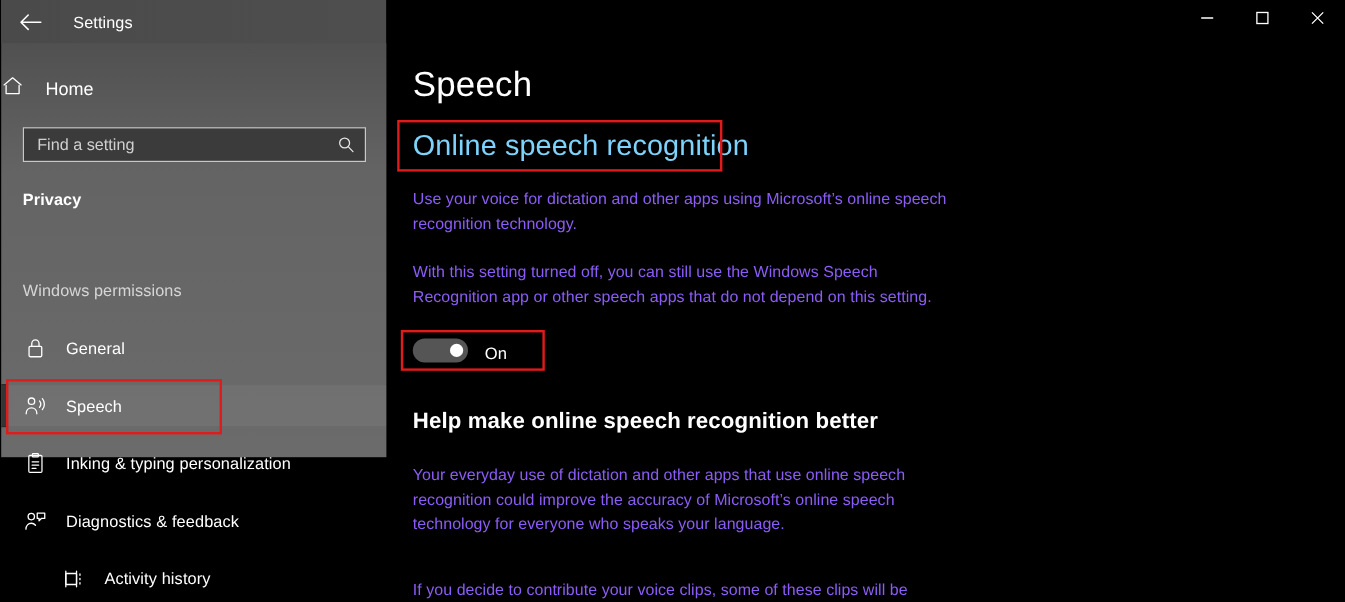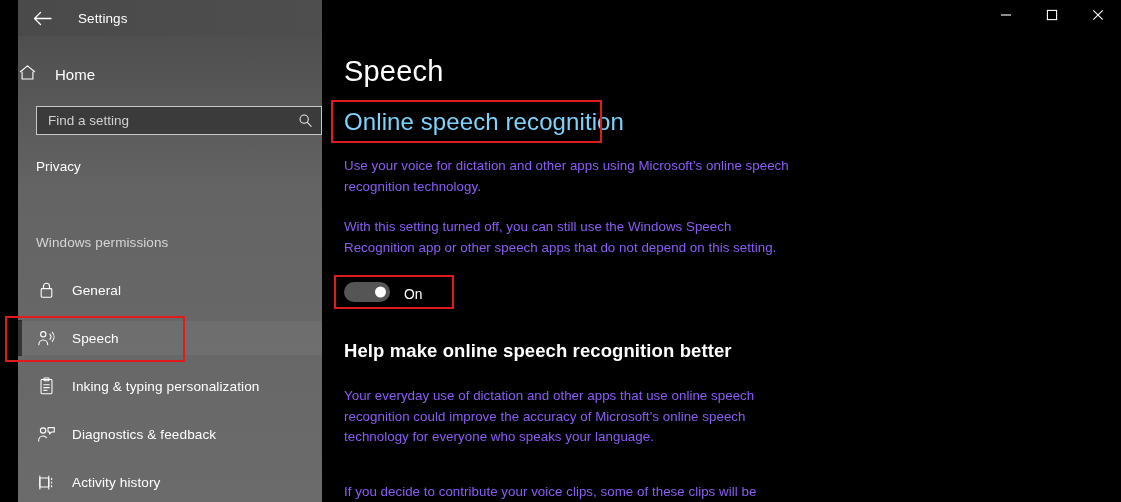--- a/index.html
+++ b/index.html
@@ -6,21 +6,21 @@
   html, body {
     width:1121px; height:502px;
     background:#000; overflow:hidden;
     font-family:"Liberation Sans", sans-serif;
     -webkit-font-smoothing:antialiased;
   }
   #app { position:relative; width:1121px; height:502px; background:#000; }
 
   
   #sidebar {
-    position:absolute; left:18px; top:0; width:322px; height:502px;
+    position:absolute; left:1px; top:0; width:322px; height:381px;
     background:linear-gradient(180deg,#4a4a4a 0%,#646464 38%,#6b6b6b 100%);
   }
   #titlebar-left {
     position:absolute; left:0; top:0; width:322px; height:36px;
     display:flex; align-items:center; gap:0;
     background:linear-gradient(90deg,#4a4a4a 0%,#4e4e4e 100%);
   }
   .back-btn {
     width:48px; height:36px; display:flex; align-items:center;
     justify-content:center; color:#fff;
@@ -41,21 +41,21 @@
     position:absolute; left:18px; top:106px;
     width:286px; height:29px;
     background:#3b3b3b; border:1px solid #c8c8c8;
     display:flex; align-items:center; padding:0 8px 0 11px;gap:36px;
   }
   .search-wrap .ph { flex:1; font-size:13.5px; color:#d0d0d0; }
   .search-wrap .mag { color:#e6e6e6; display:flex; align-items:center; }
 
   .section-head {
     position:absolute; left:18px; font-size:13.5px; color:#ffffff;
-    font-weight:normal; letter-spacing:.1px;
+    font-weight:bold; letter-spacing:.1px;
   }
   #privacy-head { top:159px; }
   .group-head {
     position:absolute; left:18px; top:235px;
     font-size:13.5px; color:#d6d6d6; letter-spacing:.1px;
   }
 
   .nav-item {
     position:absolute; left:0; width:322px; height:34px;
     display:flex; align-items:center; padding-left:18px; gap:16px;
@@ -206,21 +206,21 @@
       <span class="ico">
         <svg width="19" height="19" viewBox="0 0 20 20" fill="none" stroke="#ffffff" stroke-width="1.15">
           <circle cx="6.4" cy="5.8" r="2.8"></circle>
           <path d="M1.7 16.8c0-3 2.1-5.2 4.7-5.2 1.5 0 2.8.7 3.7 1.8" stroke-linecap="round"></path>
           <path d="M11.6 2.8h6.6v4.6h-3l-2 2v-2h-1.6z" stroke-linejoin="round"></path>
         </svg>
       </span>
       <span class="label">Diagnostics &amp; feedback</span>
     </div>
 
-    <div class="nav-item" style="top:465px;">
+    <div class="nav-item" style="top:465px;margin-left:32px;">
       <span class="ico">
         <svg width="19" height="19" viewBox="0 0 20 20" fill="none" stroke="#ffffff" stroke-width="1.15">
           <rect x="3" y="5.2" width="9.4" height="9.6" rx=".6"></rect>
           <path d="M3 3.2v13.6M12.4 3.2v13.6" stroke-linecap="round"></path>
           <path d="M15.4 5.6v1.2M15.4 9.4v1.2M15.4 13.2v1.2" stroke-linecap="round"></path>
         </svg>
       </span>
       <span class="label">Activity history</span>
     </div>
   </div>

